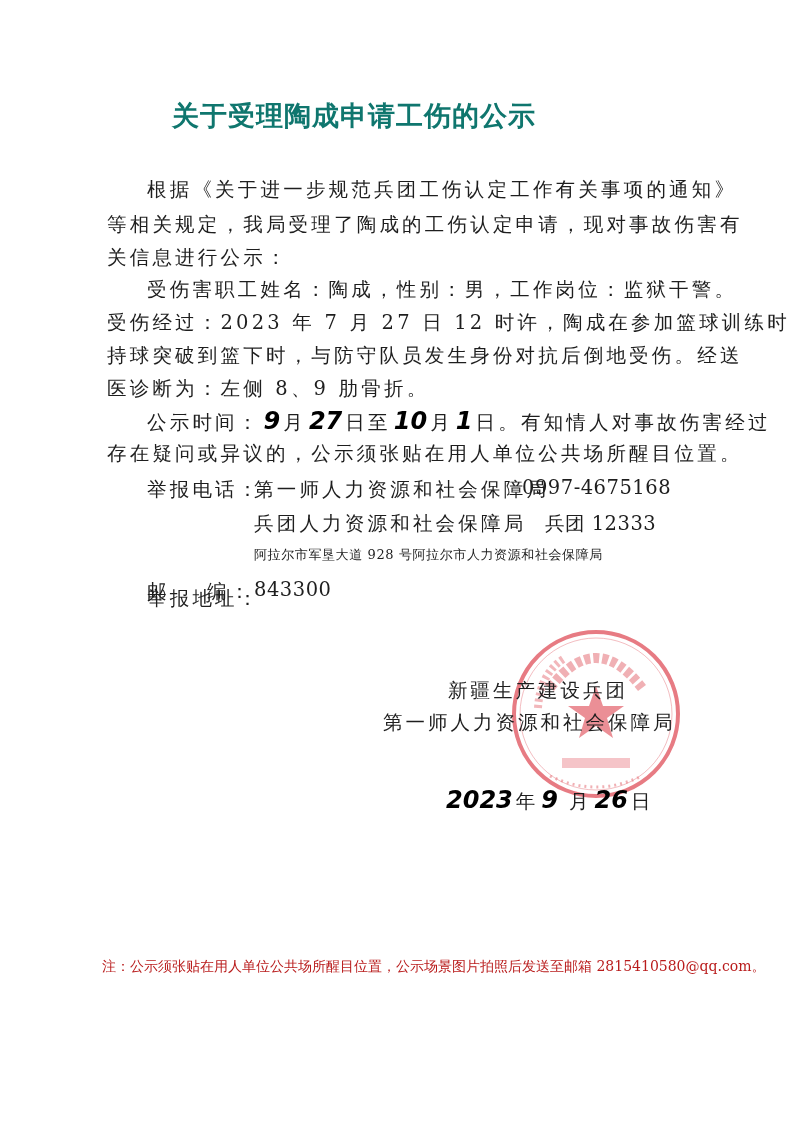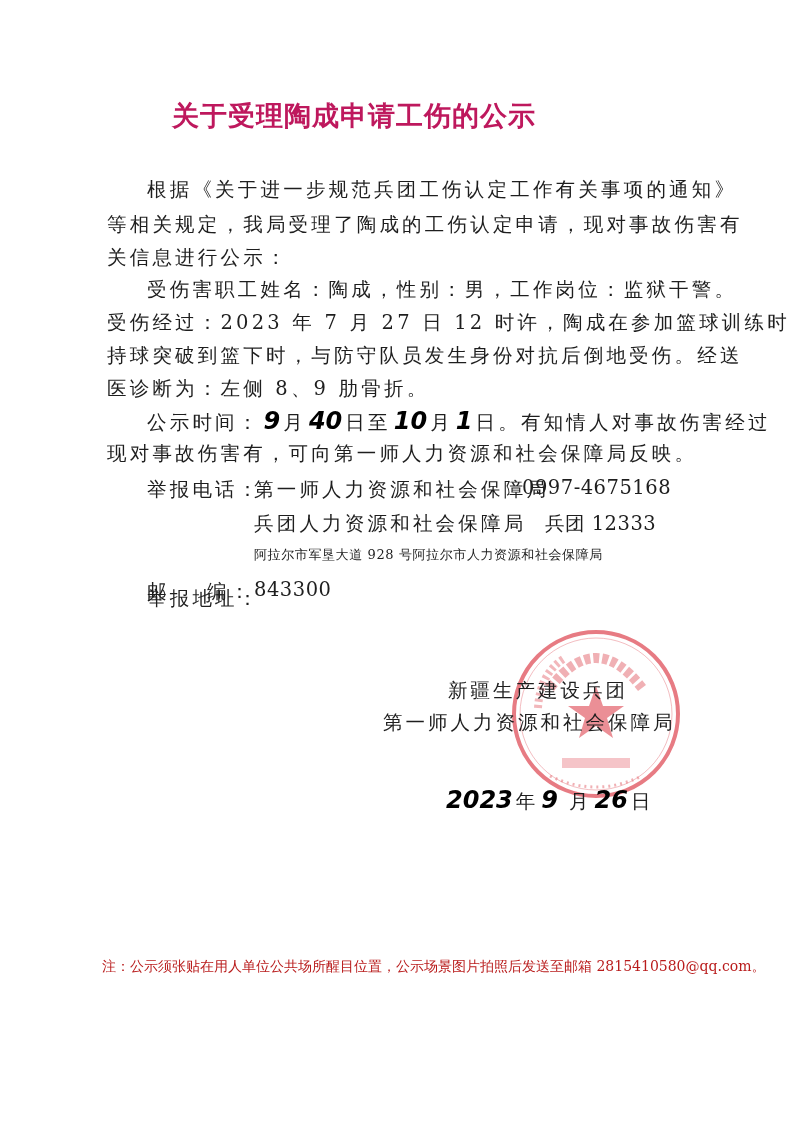--- a/index.html
+++ b/index.html
@@ -1,20 +1,20 @@
 <!DOCTYPE html>
 <html><head>
 <meta charset="utf-8">
 <style>
   html, body { margin: 0; padding: 0; background: #ffffff; }
   body { width: 794px; height: 1123px; position: relative; overflow: hidden;
          font-family: "DejaVu Serif", "Liberation Serif", serif; color: #1a1a1a; }
   .title { position: absolute; left: 0; top: 98px; width: 708px; text-align: center;
            font-family: "DejaVu Sans", sans-serif; font-weight: bold; font-size: 27px;
-           letter-spacing: 1px; color: #be185d; }
+           letter-spacing: 1px; color: #0f766e; }
   .line { position: absolute; font-size: 19.5px; white-space: nowrap; letter-spacing: 3.2px; color: #1e1e1e; }
   .hand { font-family: "DejaVu Sans", sans-serif; font-style: italic; font-size: 24px; font-weight: bold;
           color: #000; letter-spacing: 0; display: inline-block; padding: 0 3px; }
   .sign { position: absolute; font-size: 19.5px; letter-spacing: 3px; white-space: nowrap; color: #1e1e1e; z-index: 2; }
   .footnote { position: absolute; left: 102px; top: 958px; font-size: 14px; white-space: nowrap; color: #b91c1c; }
   .stamp { position: absolute; left: 510px; top: 628px; width: 172px; height: 172px; z-index: 1; opacity: 0.75; }
 </style>
 </head>
 <body>
 
@@ -23,23 +23,23 @@
 <div class="line" style="left:147px; top:176px;">根据《关于进一步规范兵团工伤认定工作有关事项的通知》</div>
 <div class="line" style="left:107px; top:211px;">等相关规定，我局受理了陶成的工伤认定申请，现对事故伤害有</div>
 <div class="line" style="left:107px; top:244px;">关信息进行公示：</div>
 
 <div class="line" style="left:147px; top:276px;">受伤害职工姓名：陶成，性别：男，工作岗位：监狱干警。</div>
 <div class="line" style="left:107px; top:309px;">受伤经过：2023 年 7 月 27 日 12 时许，陶成在参加篮球训练时，</div>
 <div class="line" style="left:107px; top:342px;">持球突破到篮下时，与防守队员发生身份对抗后倒地受伤。经送</div>
 <div class="line" style="left:107px; top:375px;">医诊断为：左侧 8、9 肋骨折。</div>
 
 <div class="line" style="left:147px; top:407px;">
-  <span>公示时间：</span><span class="hand">9</span><span>月</span><span class="hand">40</span><span>日至</span><span class="hand">10</span><span>月</span><span class="hand">1</span><span>日。有知情人对事故伤害经过</span>
+  <span>公示时间：</span><span class="hand">9</span><span>月</span><span class="hand">27</span><span>日至</span><span class="hand">10</span><span>月</span><span class="hand">1</span><span>日。有知情人对事故伤害经过</span>
 </div>
-<div class="line" style="left:107px; top:440px;">现对事故伤害有，可向第一师人力资源和社会保障局反映。</div>
+<div class="line" style="left:107px; top:440px;">存在疑问或异议的，公示须张贴在用人单位公共场所醒目位置。</div>
 
 <div class="line" style="left:147px; top:476px;">举报电话：</div>
 <div class="line" style="left:254px; top:476px;">第一师人力资源和社会保障局</div>
 <div class="line" style="left:522px; top:476px; letter-spacing:0.5px;">0997-4675168</div>
 <div class="line" style="left:254px; top:510px;">兵团人力资源和社会保障局</div>
 <div class="line" style="left:545px; top:510px; letter-spacing:0.5px;">兵团 12333</div>
 
 <div class="line" style="left:147px; top:545px;margin-top:40px;">举报地址：</div>
 <div class="line" style="left:254px; top:546px; font-size:13px; letter-spacing:0.6px;">阿拉尔市军垦大道 928 号阿拉尔市人力资源和社会保障局</div>
 

